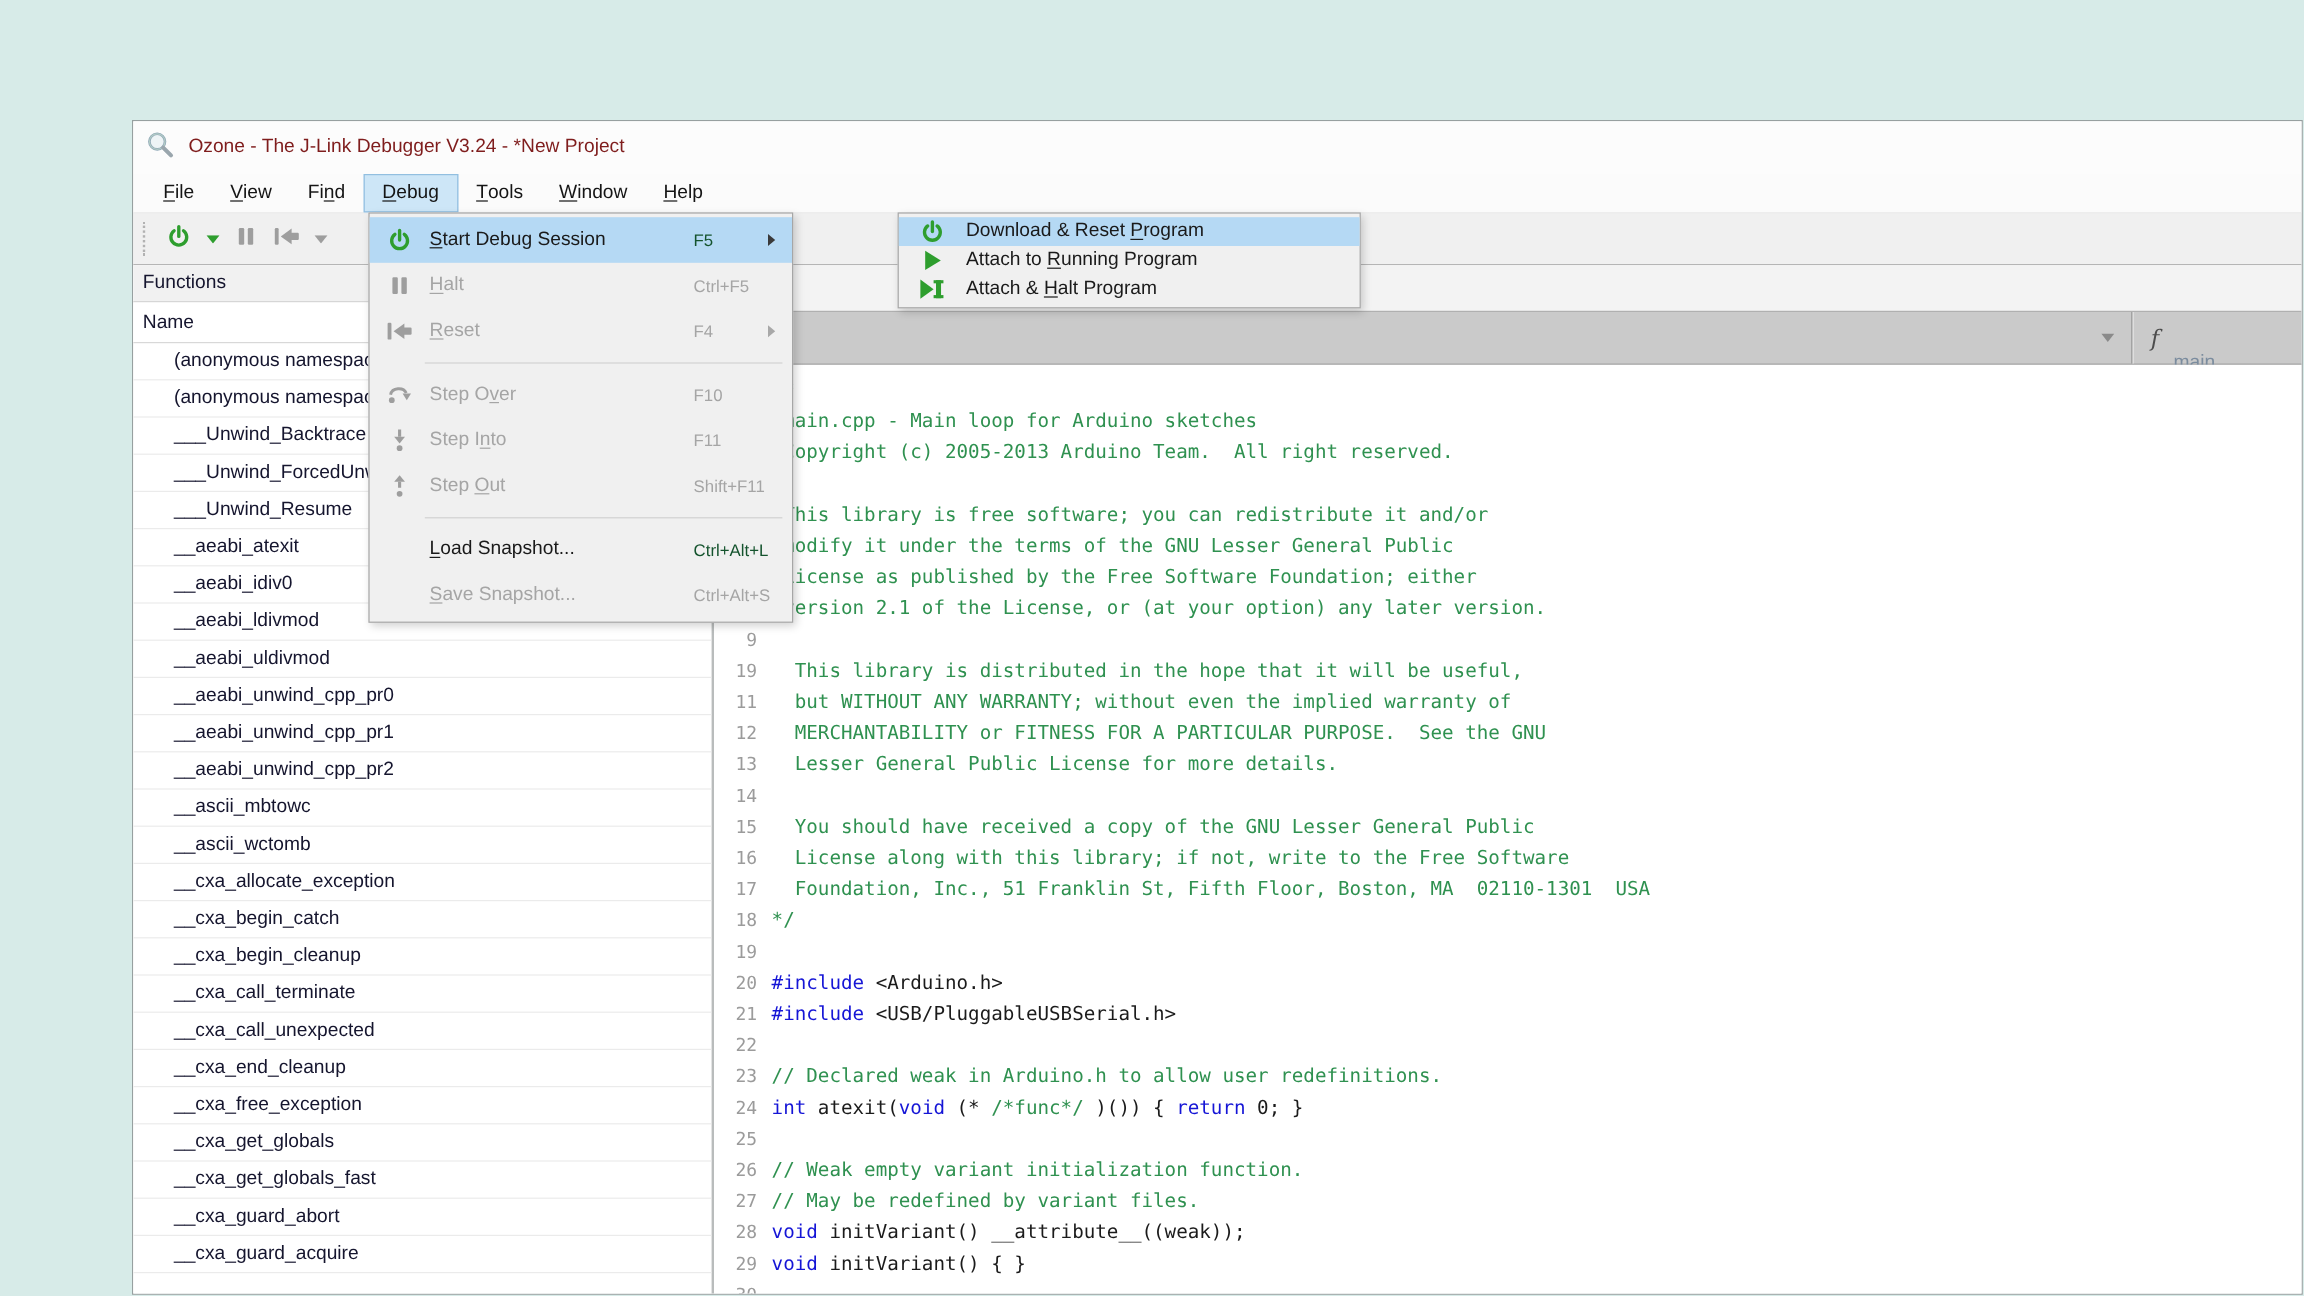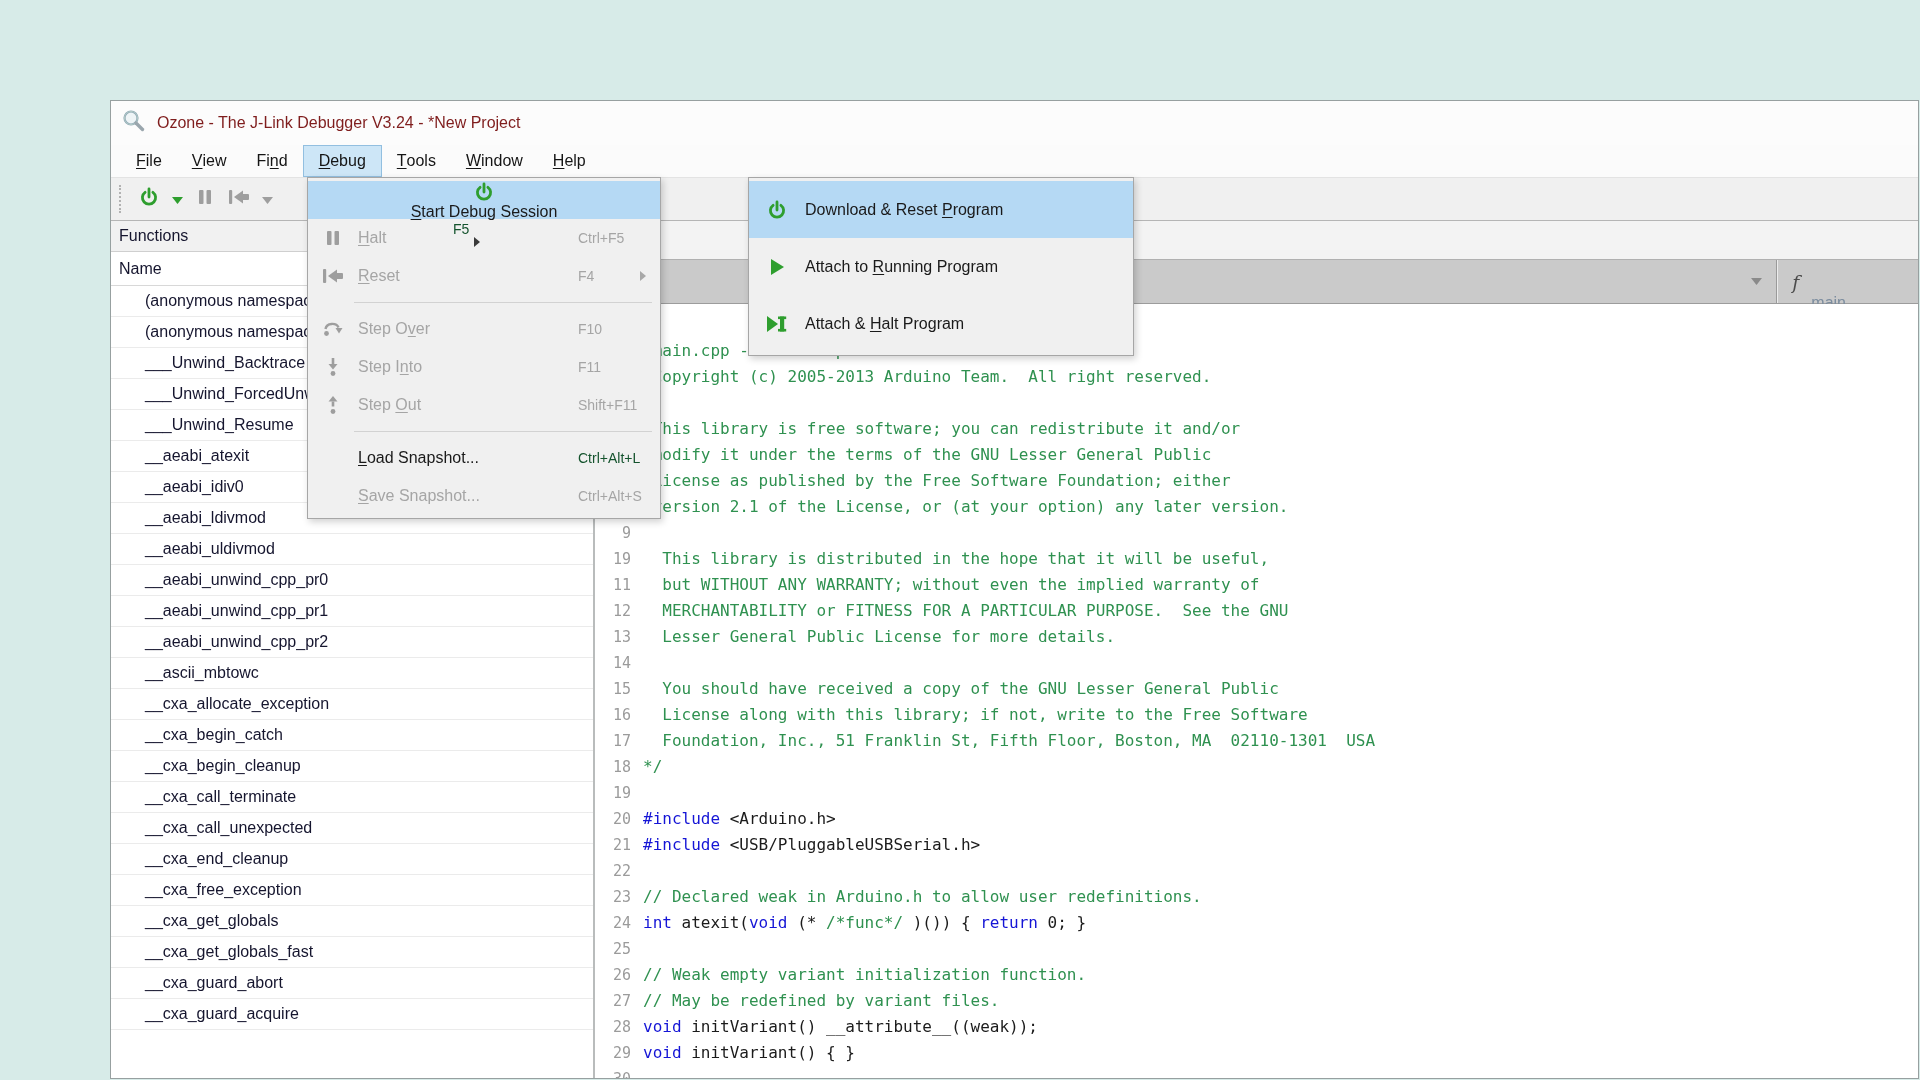--- a/index.html
+++ b/index.html
@@ -36,30 +36,30 @@
   .code-ln{width:36px;text-align:right;color:#9b9b9b;font-size:15px;flex-shrink:0;}
   .code-ct{margin-left:12px;font-size:16px;}
   .seg-c{color:#2f9150;}
   .seg-k{color:#1515d6;}
   .seg-p{color:#1b1b1b;}
   
   .popup{position:absolute;background:#f0f0f0;border:1px solid #a6a6a6;box-shadow:2px 3px 7px rgba(0,0,0,.18);padding:3px 0;box-sizing:border-box;}
   #debug-menu{left:307px;top:177px;width:354px;z-index:10;}
   #start-submenu{left:748px;top:177px;width:386px;z-index:11;}
   .dm-item{height:38px;display:flex;align-items:center;font-size:16px;}
-  .dm-item.hl{background:#b5d9f4;flex-direction:column;}
+  .dm-item.hl{background:#b5d9f4;}
   .dm-icon{width:50px;display:flex;justify-content:center;align-items:center;flex-shrink:0;}
   .dm-label{flex:1;color:#1a1a1a;white-space:nowrap;}
   .dm-shortcut{width:62px;font-size:14px;color:#14532d;flex-shrink:0;}
   .dm-arrow{width:20px;display:flex;align-items:center;flex-shrink:0;}
   .dm-item.disabled .dm-label,.dm-item.disabled .dm-shortcut{color:#a5a5a5;}
   .dm-sep{height:1px;background:#d2d2d2;margin:7px 8px 7px 46px;}
   .tri{width:0;height:0;border-top:5px solid transparent;border-bottom:5px solid transparent;border-left:6px solid #3a3a3a;}
   .tri.gray{border-left-color:#a8a8a8;}
-  .sm-item{height:57px;display:flex;align-items:center;font-size:16px;}
+  .sm-item{height:24px;display:flex;align-items:center;font-size:16px;}
   .sm-item.hl{background:#b5d9f4;}
   .sm-icon{width:56px;display:flex;justify-content:center;align-items:center;flex-shrink:0;}
   .sm-label{flex:1;color:#1a1a1a;white-space:nowrap;}
 </style>
 </head>
 <body>
 
 <div id="window">
   <div class="titlebar">
     <span id="app-icon"><svg width="26" height="26" viewBox="0 0 26 26">
@@ -121,20 +121,21 @@
           <div class="fn-row">___Unwind_ForcedUnwind</div>
           <div class="fn-row">___Unwind_Resume</div>
           <div class="fn-row">__aeabi_atexit</div>
           <div class="fn-row">__aeabi_idiv0</div>
           <div class="fn-row">__aeabi_ldivmod</div>
           <div class="fn-row">__aeabi_uldivmod</div>
           <div class="fn-row">__aeabi_unwind_cpp_pr0</div>
           <div class="fn-row">__aeabi_unwind_cpp_pr1</div>
           <div class="fn-row">__aeabi_unwind_cpp_pr2</div>
           <div class="fn-row">__ascii_mbtowc</div>
+          <div class="fn-row">__ascii_wctomb</div>
           <div class="fn-row">__cxa_allocate_exception</div>
           <div class="fn-row">__cxa_begin_catch</div>
           <div class="fn-row">__cxa_begin_cleanup</div>
           <div class="fn-row">__cxa_call_terminate</div>
           <div class="fn-row">__cxa_call_unexpected</div>
           <div class="fn-row">__cxa_end_cleanup</div>
           <div class="fn-row">__cxa_free_exception</div>
           <div class="fn-row">__cxa_get_globals</div>
           <div class="fn-row">__cxa_get_globals_fast</div>
           <div class="fn-row">__cxa_guard_abort</div>

